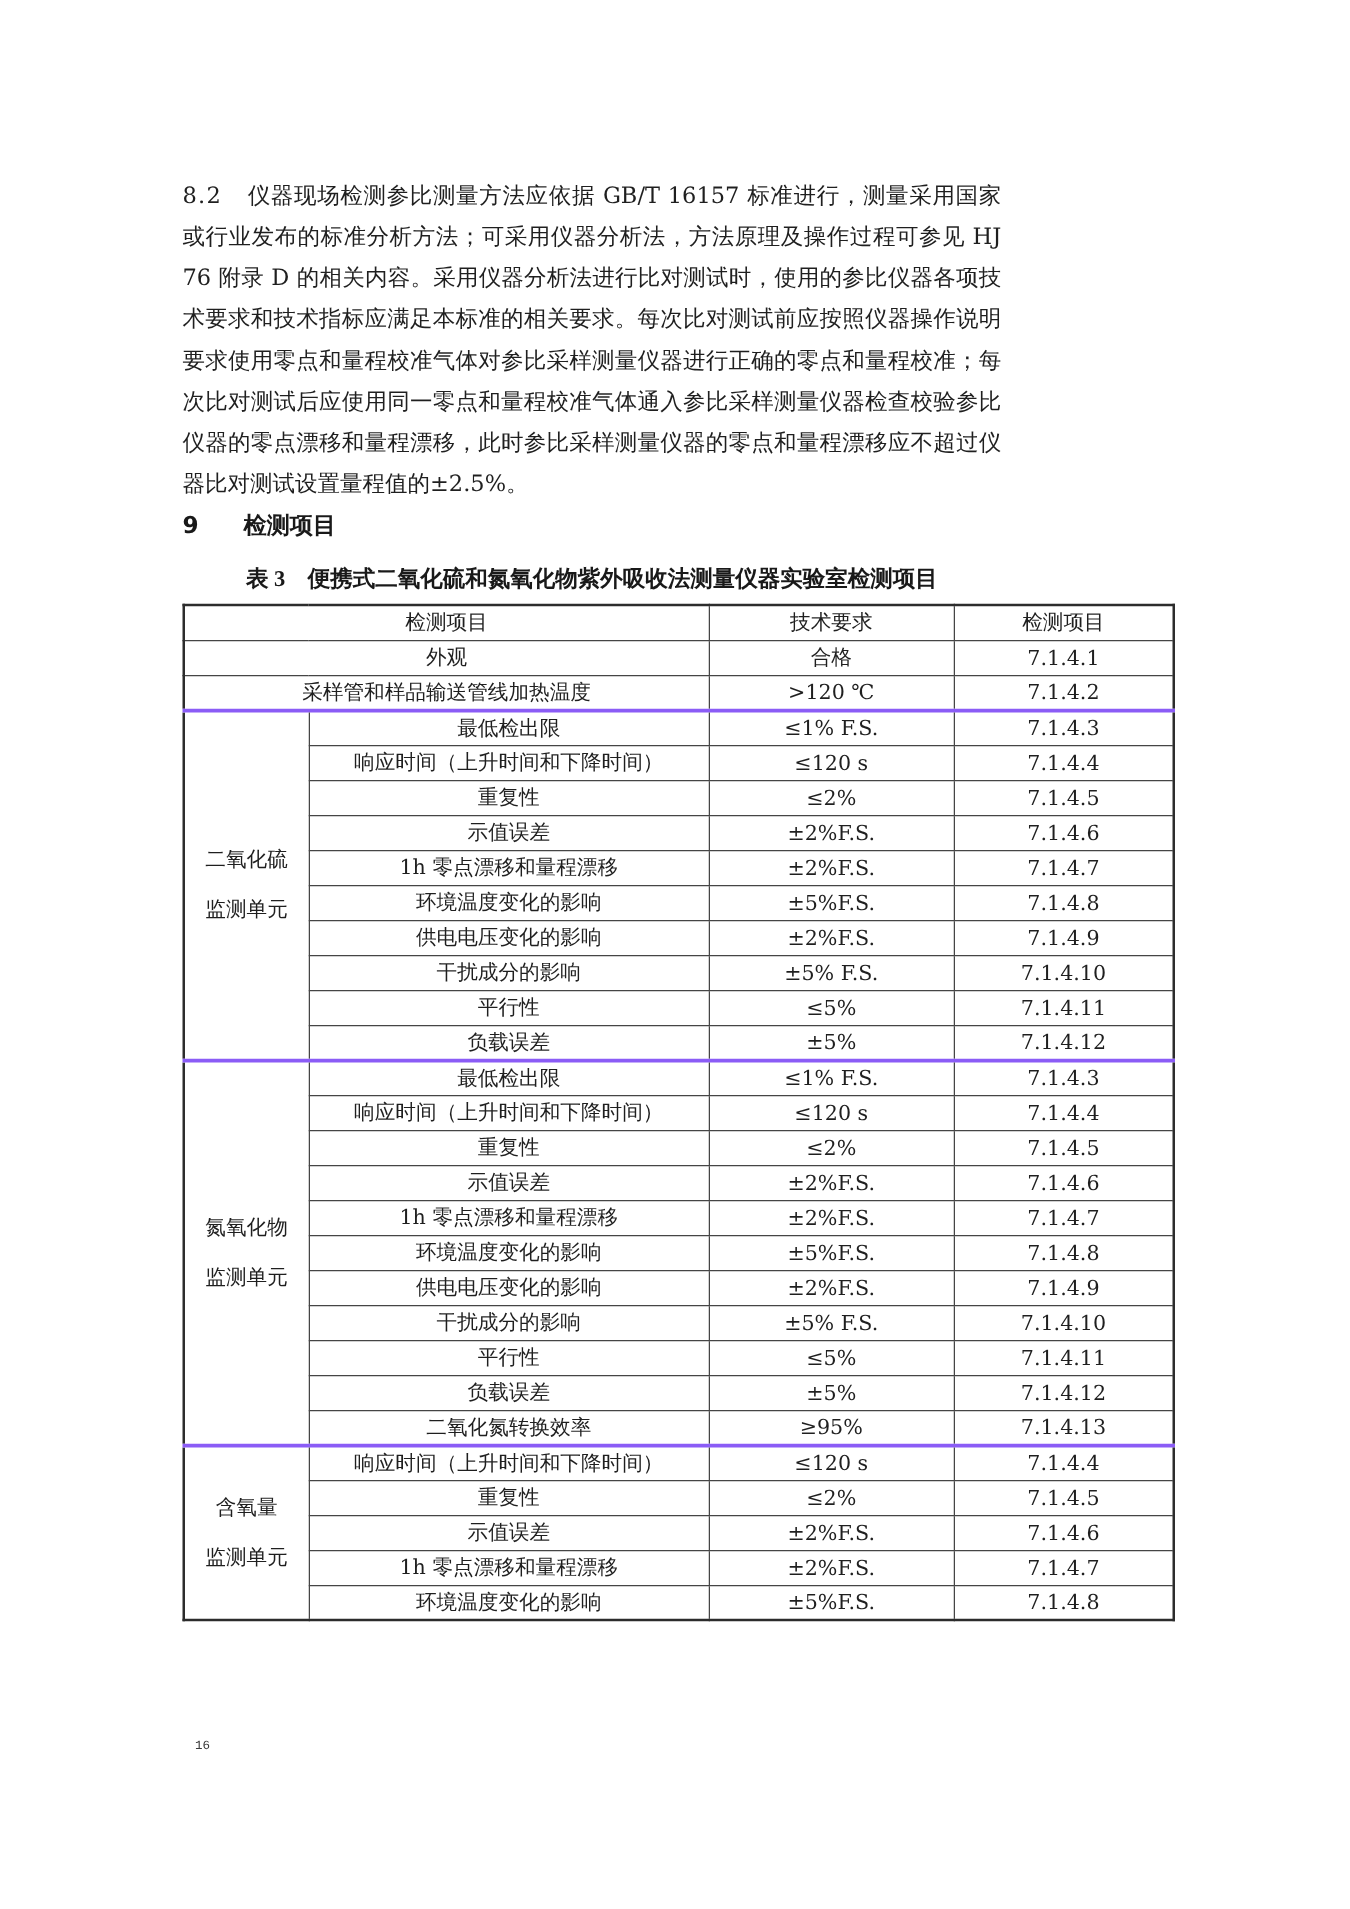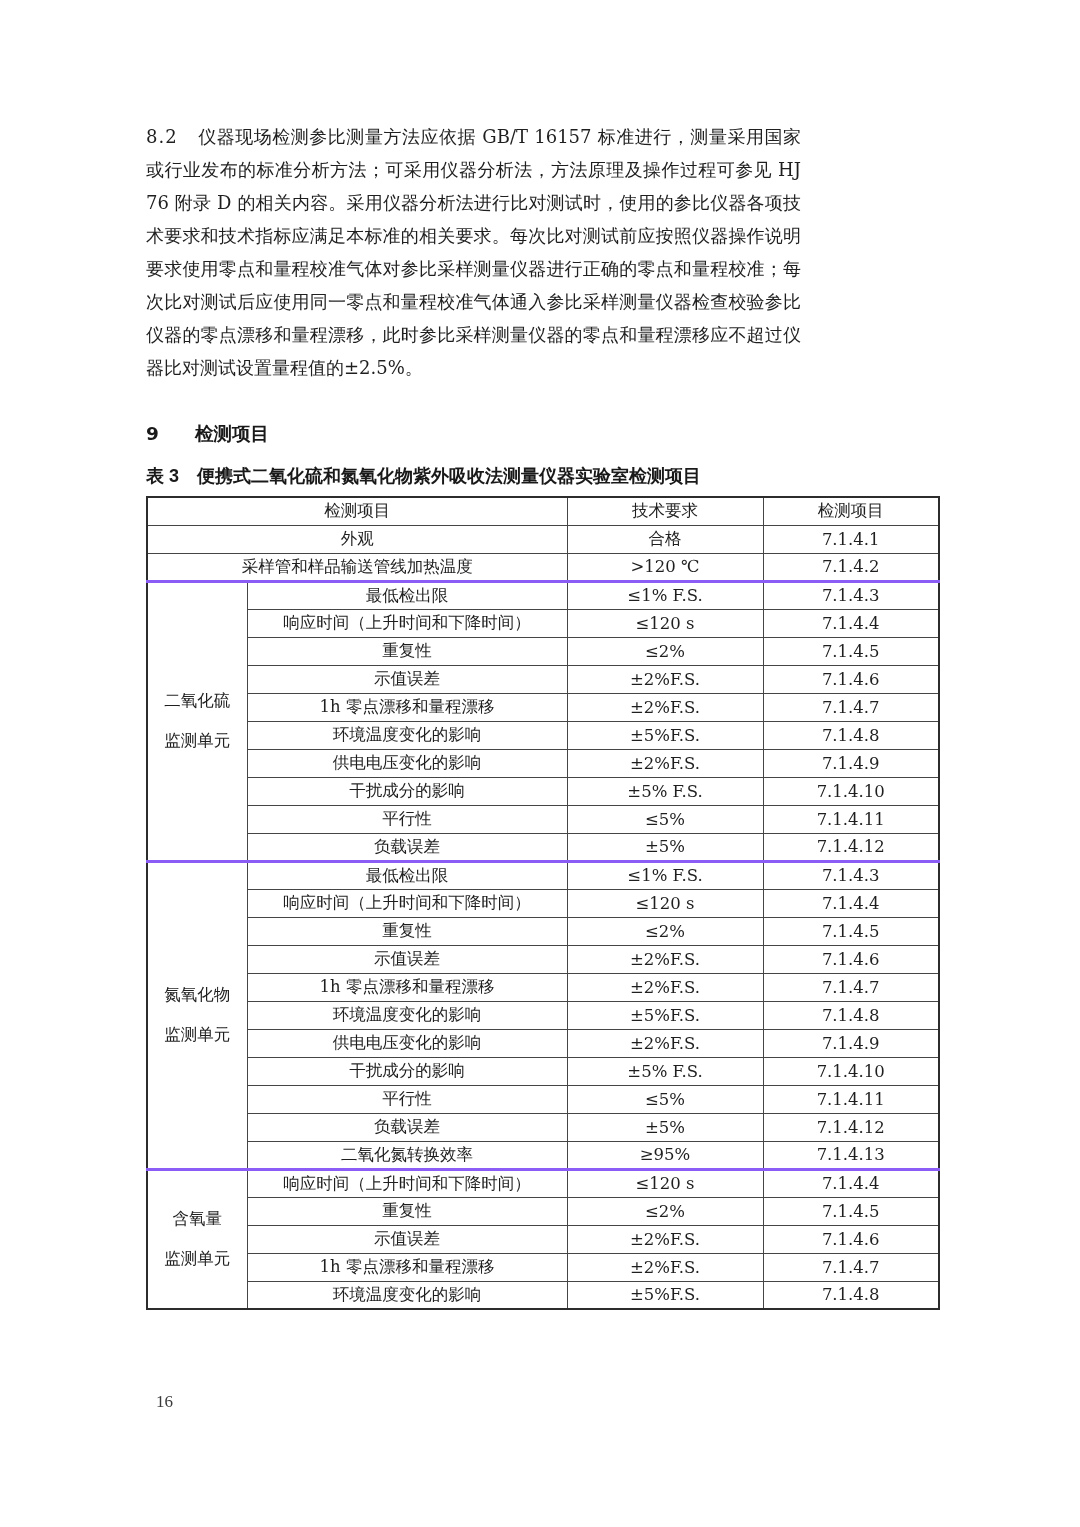--- a/index.html
+++ b/index.html
@@ -10,49 +10,50 @@
     color: #1f1f1f;
     position: relative;
     overflow: hidden;
   }
   .page {
     position: absolute; inset: 0;
     background: #ffffff;
   }
   .content {
     position: absolute;
-    left: 146px; top: 120px;
+    left: 146px; top: 140px;
     width: 655px;
   }
   .para {
     font-size: 18px;
     line-height: 33px;
     text-align: justify;
   }
   .clause-num {
     display: inline-block;
     margin-right: 20px;
     letter-spacing: 1px;
   }
   .section-heading {
-    margin-top: 33px;
+    margin-top: 0;
     font-family: "DejaVu Sans", "Liberation Sans", sans-serif;
     font-weight: bold;
     font-size: 18.5px;
     line-height: 34px;
     color: #191919;
   }
   .section-heading .sec-num { display: inline-block; margin-right: 36px; }
   .intro-para {
     margin-top: 12px;
     text-indent: 2em;
   }
   .table-title {
     margin-top: 12px;
-    font-family: Liberation Sans, sans-serif;
+    text-align: center;
+    font-family: Liberation Serif, serif;
     font-weight: bold;
     font-size: 18px;
     line-height: 27px;
     color: #191919;
   }
   table.dtable {
     margin-top: 6px;
     width: 792px;
     border-collapse: collapse;
     table-layout: fixed;
@@ -69,22 +70,22 @@
     color: #1f1f1f;
   }
   .dtable tr.tborder th, .dtable tr.tborder td { border-top: 3px solid #8b5cf6; }
   .group-cell {
     white-space: pre-line;
     line-height: 40px;
   }
   .page-number {
     position: absolute;
     left: 156px; top: 1392px;
-    font-family: Liberation Serif, serif;
-    font-size: 17px;
+    font-family: Liberation Mono, monospace;
+    font-size: 10px;
     color: #3a3a3a;
   }
 </style>
 </head>
 <body>
 
 <div class="page">
   <div class="content">
 
     <p class="para"><span class="clause-num">8.2</span><span>仪器现场检测参比测量方法应依据 GB/T 16157 标准进行，测量采用国家或行业发布的标准分析方法；可采用仪器分析法，方法原理及操作过程可参见 HJ 76 附录 D 的相关内容。采用仪器分析法进行比对测试时，使用的参比仪器各项技术要求和技术指标应满足本标准的相关要求。每次比对测试前应按照仪器操作说明要求使用零点和量程校准气体对参比采样测量仪器进行正确的零点和量程校准；每次比对测试后应使用同一零点和量程校准气体通入参比采样测量仪器检查校验参比仪器的零点漂移和量程漂移，此时参比采样测量仪器的零点和量程漂移应不超过仪器比对测试设置量程值的±2.5%。</span></p>

